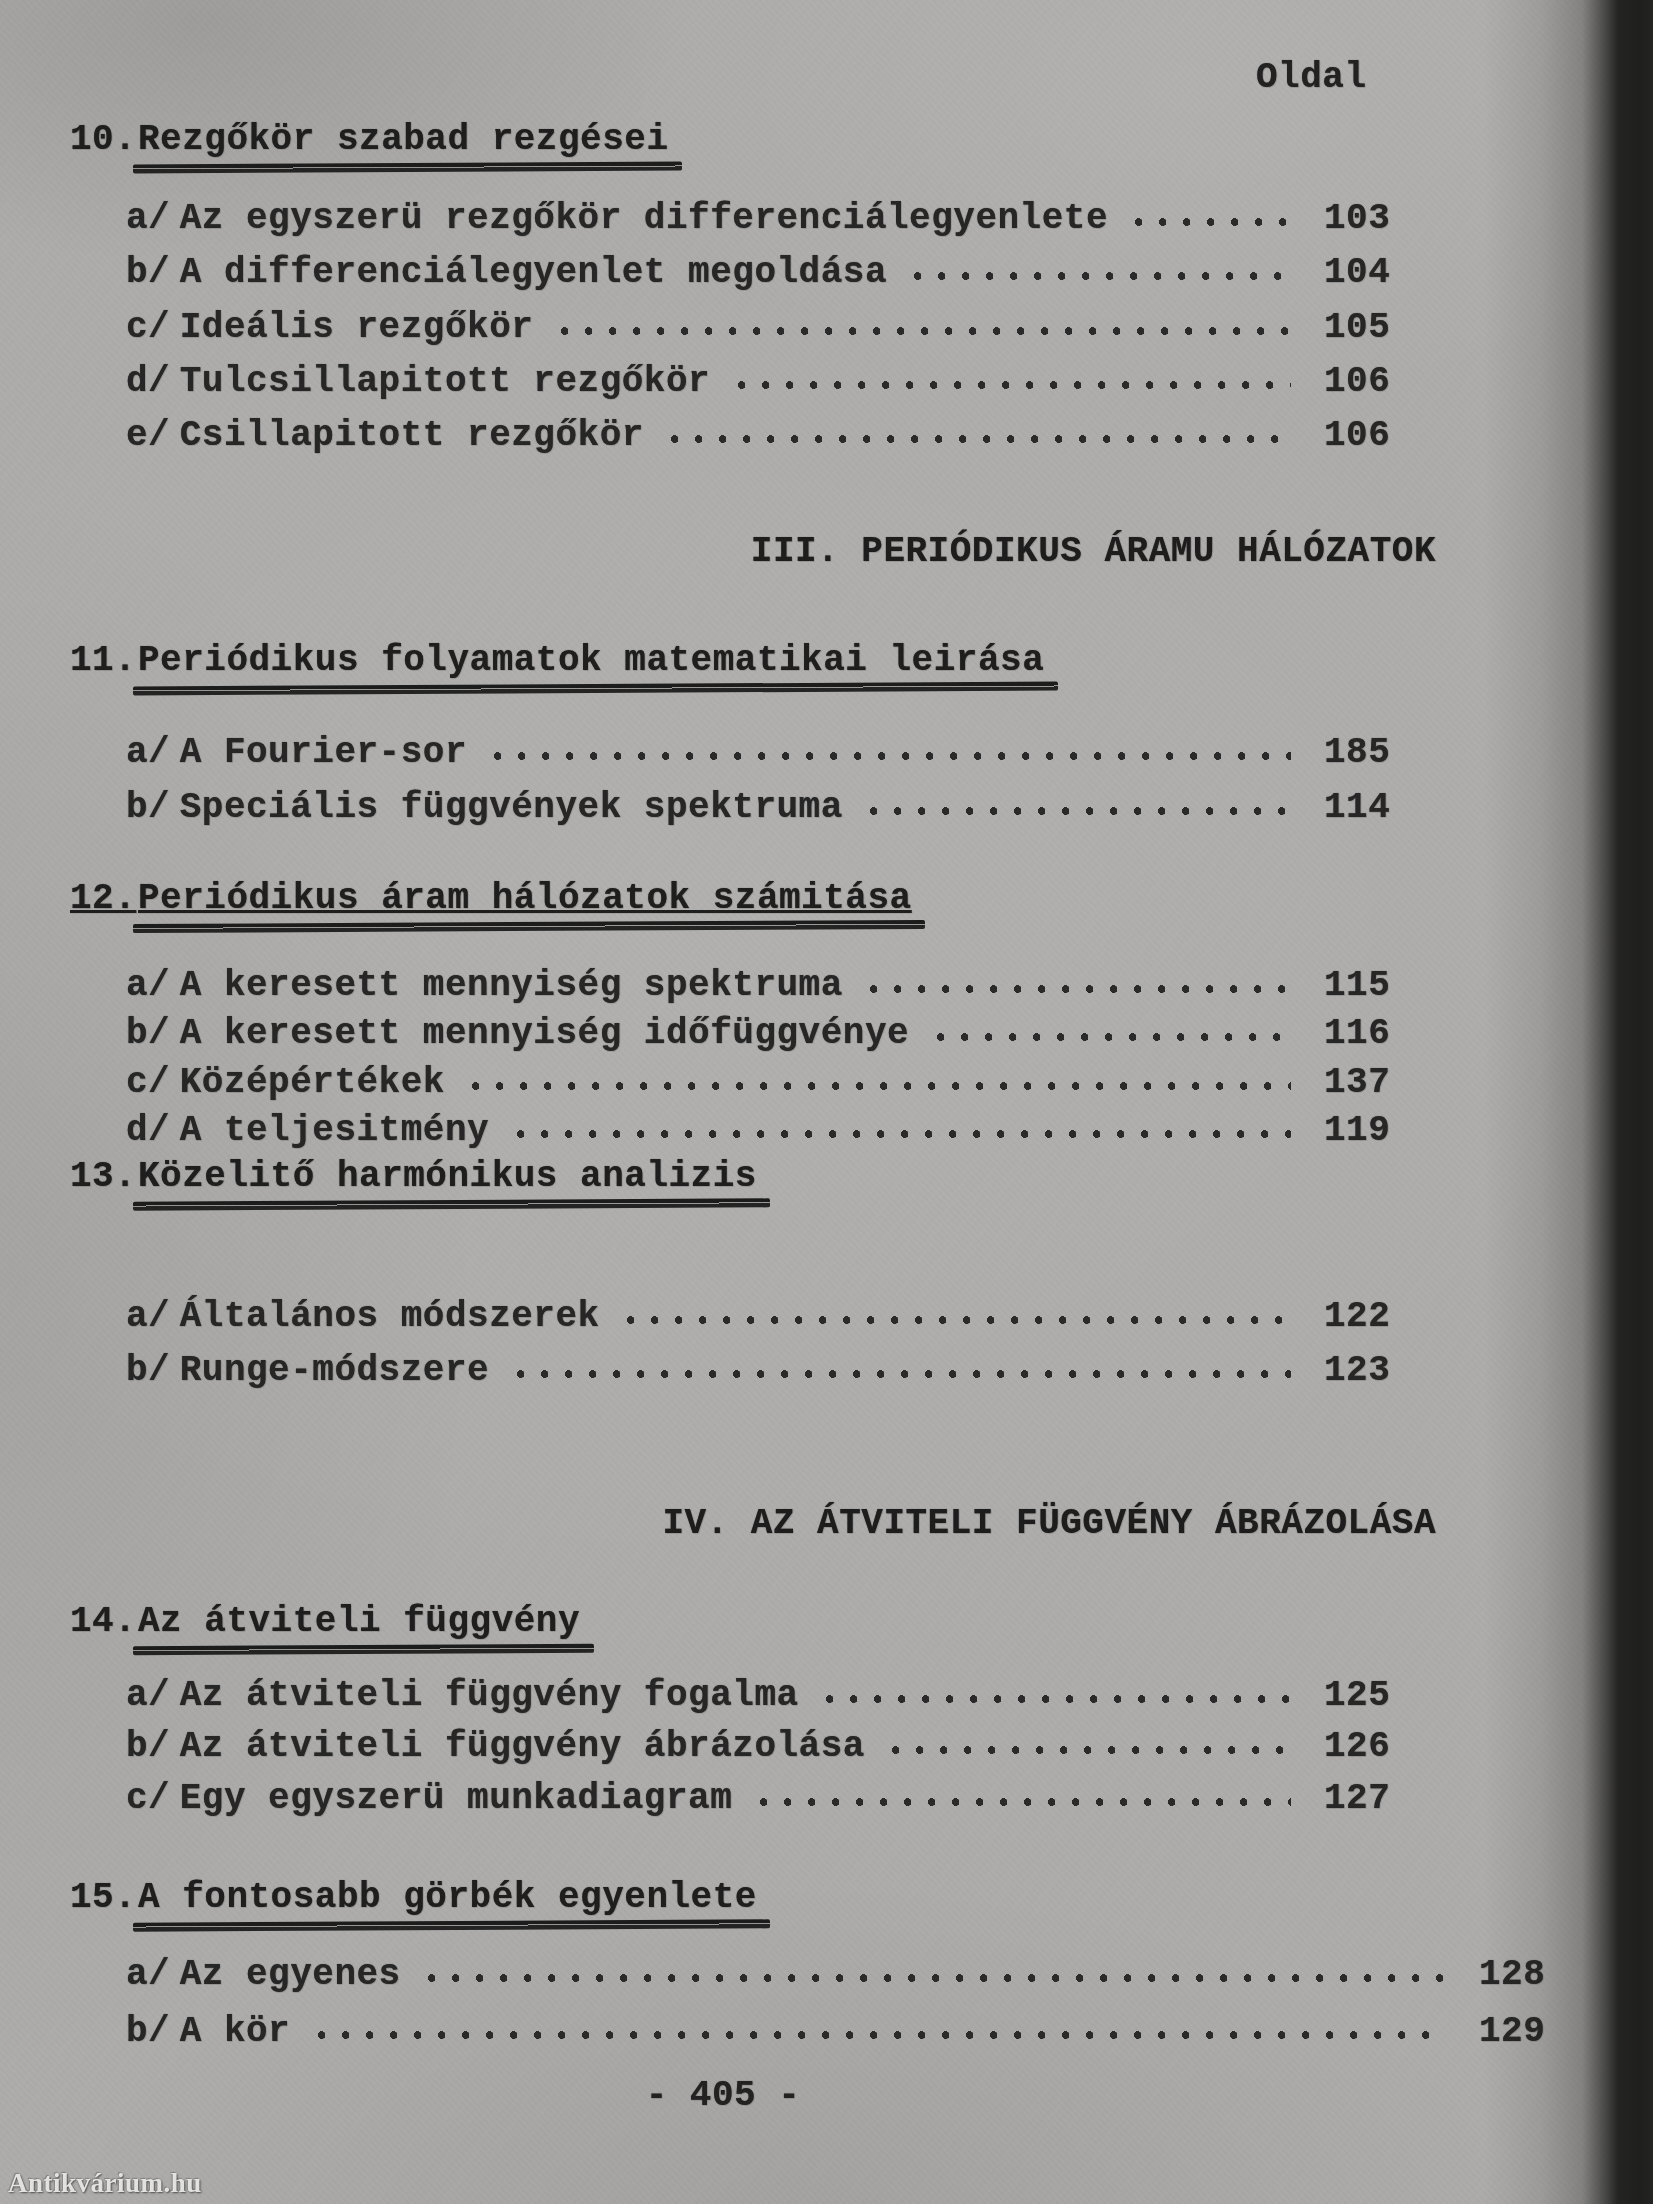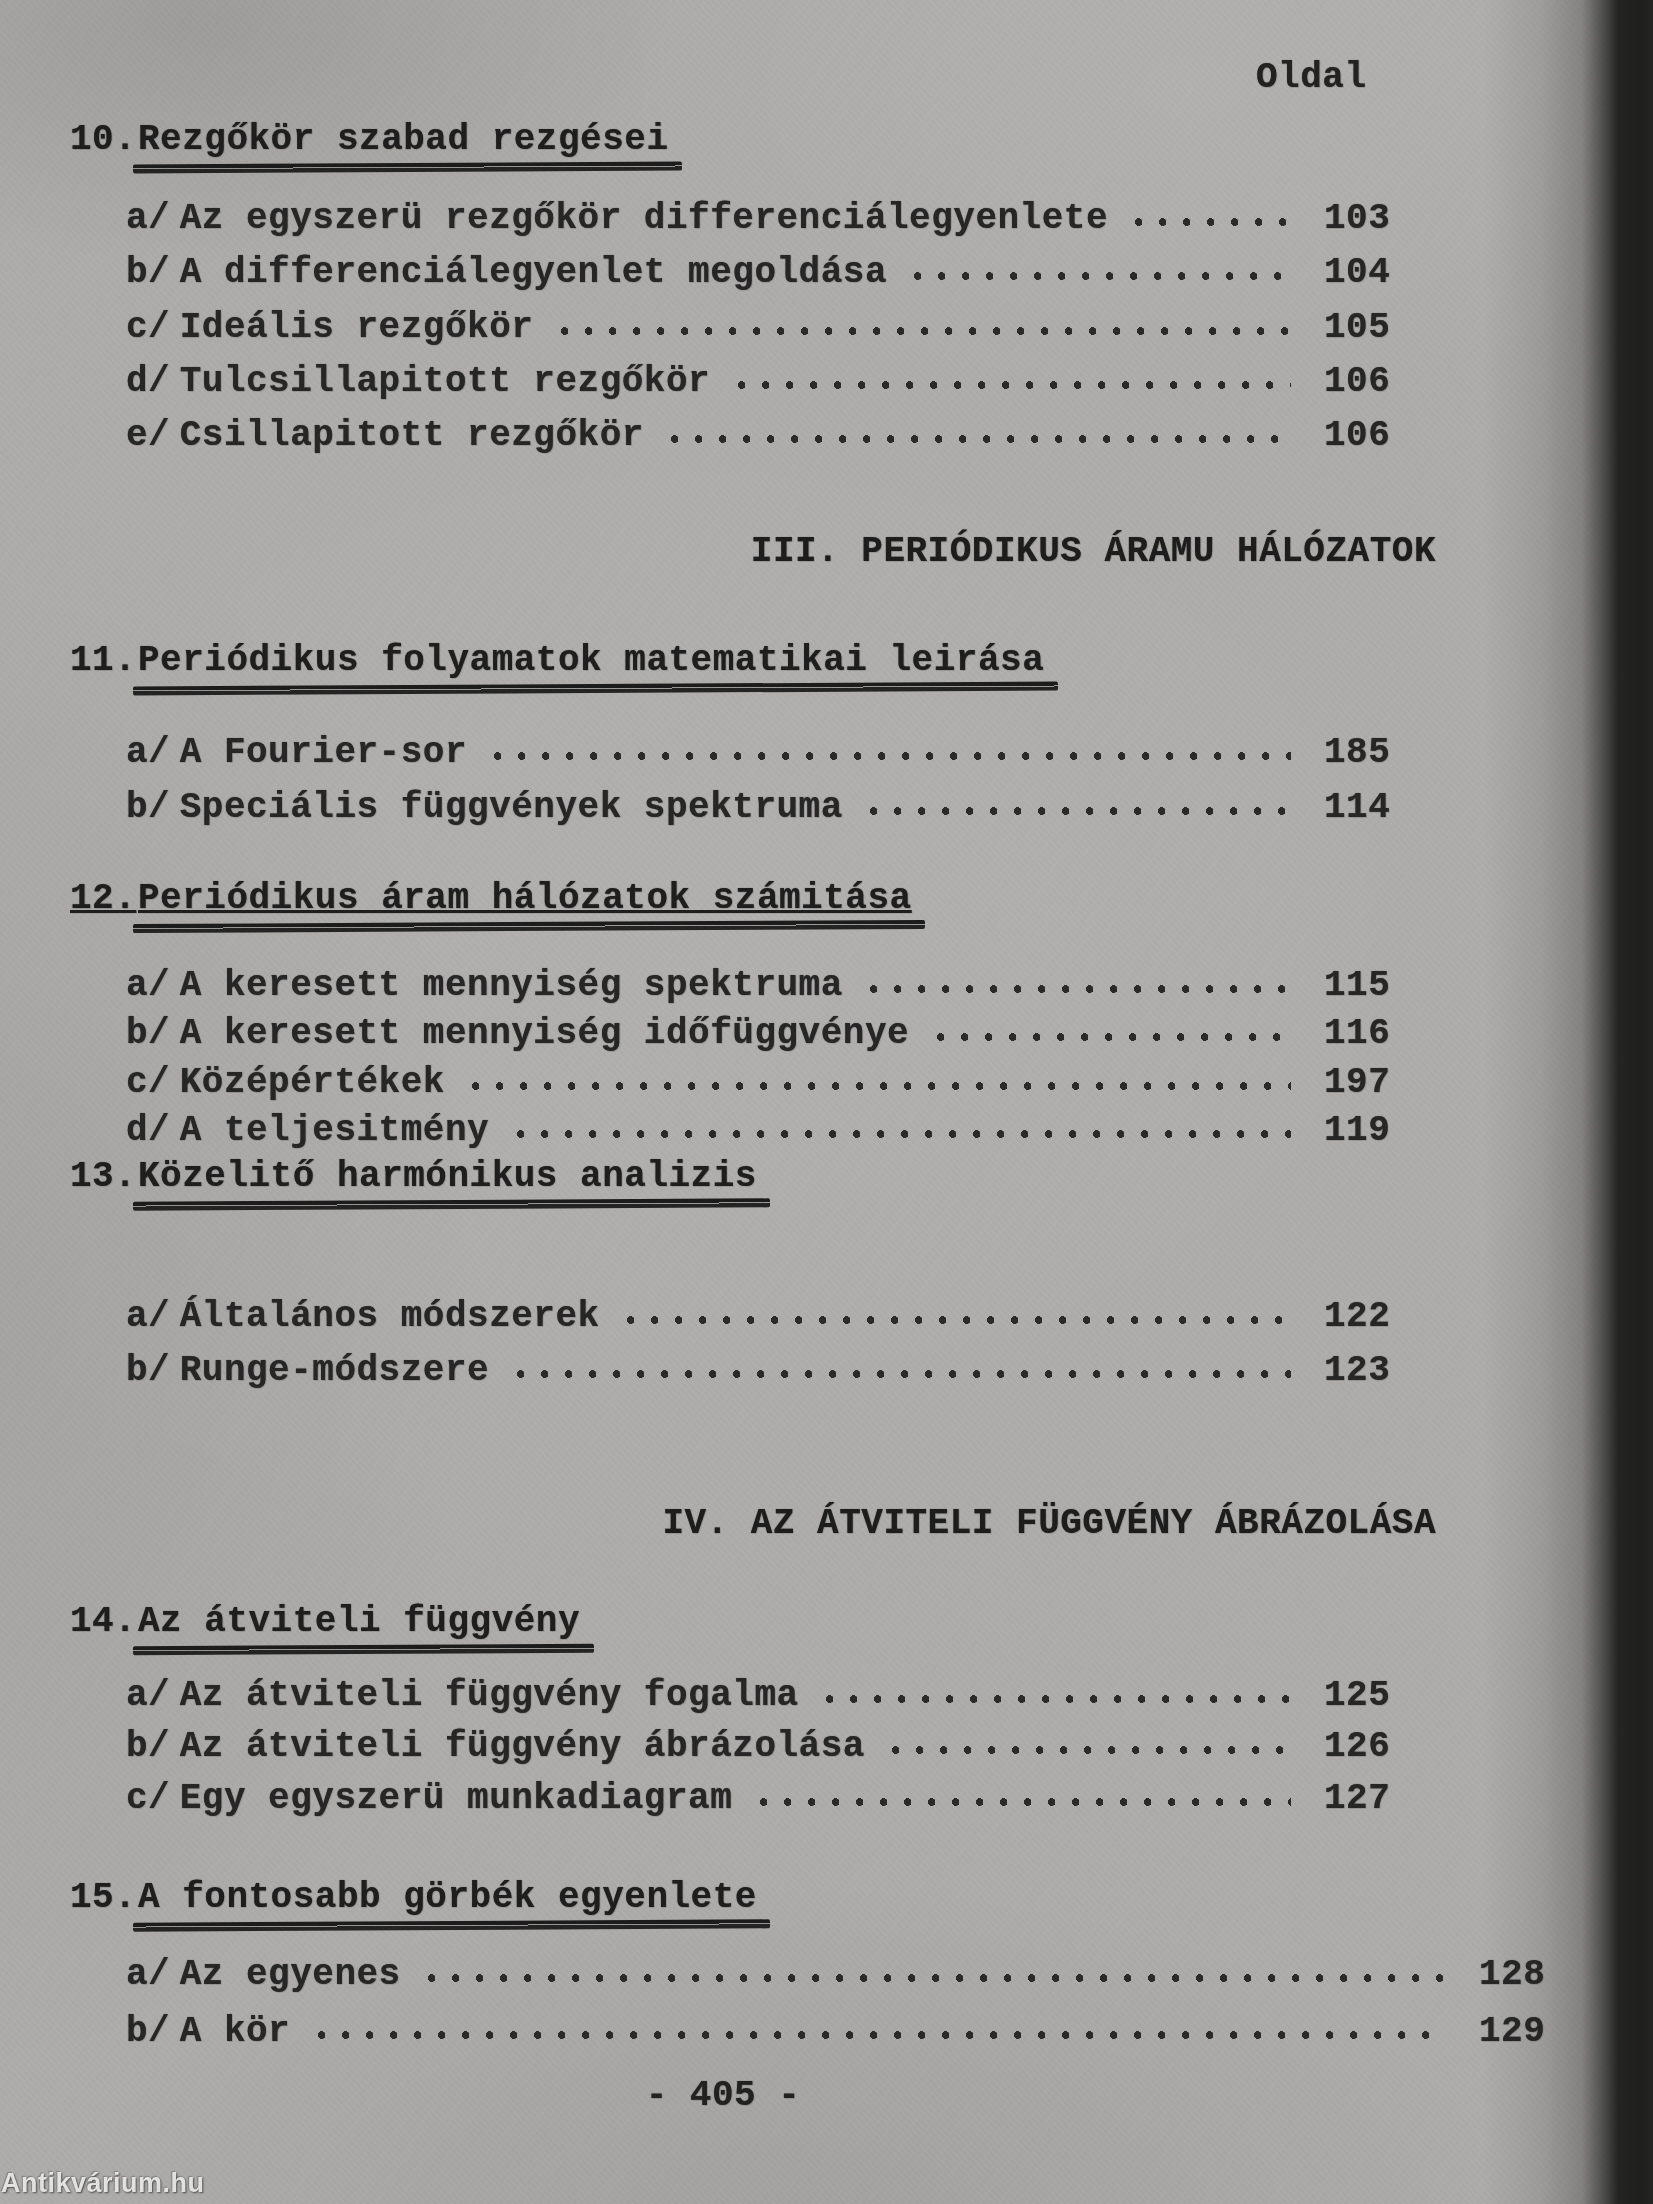--- a/index.html
+++ b/index.html
@@ -63,22 +63,22 @@
     background-image:radial-gradient(circle 3.9px at 11.6px 4.9px, #2a2a2a 96%, rgba(42,42,42,0));
     background-size:24px 9.7px;
     background-repeat:repeat-x;
     background-position:left bottom 1px;
   }
   .pagenum{flex:0 0 74px;text-align:left;}
   .footer{
     position:absolute;left:0;top:2078px;width:1446px;text-align:center;color:#222;
   }
   .watermark{
-    position:absolute;left:1px;bottom:5.8px;
-    font-family:Liberation Sans, sans-serif;
+    position:absolute;left:8px;bottom:5.8px;
+    font-family:Liberation Serif, serif;
     font-weight:700;font-size:27px;letter-spacing:0.5px;
     color:rgba(238,238,235,.92);
     text-shadow:1px 1px 1.9px rgba(35,35,35,.7), -1px -1px 1px rgba(60,60,60,.35);
   }
 </style>
 </head>
 <body>
 
 <div class="scan">
   <div class="typed col-header">Oldal</div>
@@ -148,21 +148,21 @@
       <div class="typed row" style="top: 1012px; right: 256px;">
         <span class="item-label">b/</span>
         <span class="item-title">A keresett mennyiség időfüggvénye</span>
         <span class="leader"></span>
         <span class="pagenum">116</span>
       </div>
       <div class="typed row" style="top: 1061px; right: 256px;">
         <span class="item-label">c/</span>
         <span class="item-title">Középértékek</span>
         <span class="leader"></span>
-        <span class="pagenum">197</span>
+        <span class="pagenum">137</span>
       </div>
       <div class="typed row" style="top: 1109px; right: 256px;">
         <span class="item-label">d/</span>
         <span class="item-title">A teljesitmény</span>
         <span class="leader"></span>
         <span class="pagenum">119</span>
       </div>
       <div class="typed sec-heading" style="top: 1159px;">
         <span class="sec-num">13.</span>
         <span class="sec-title">Közelitő harmónikus analizis</span>

